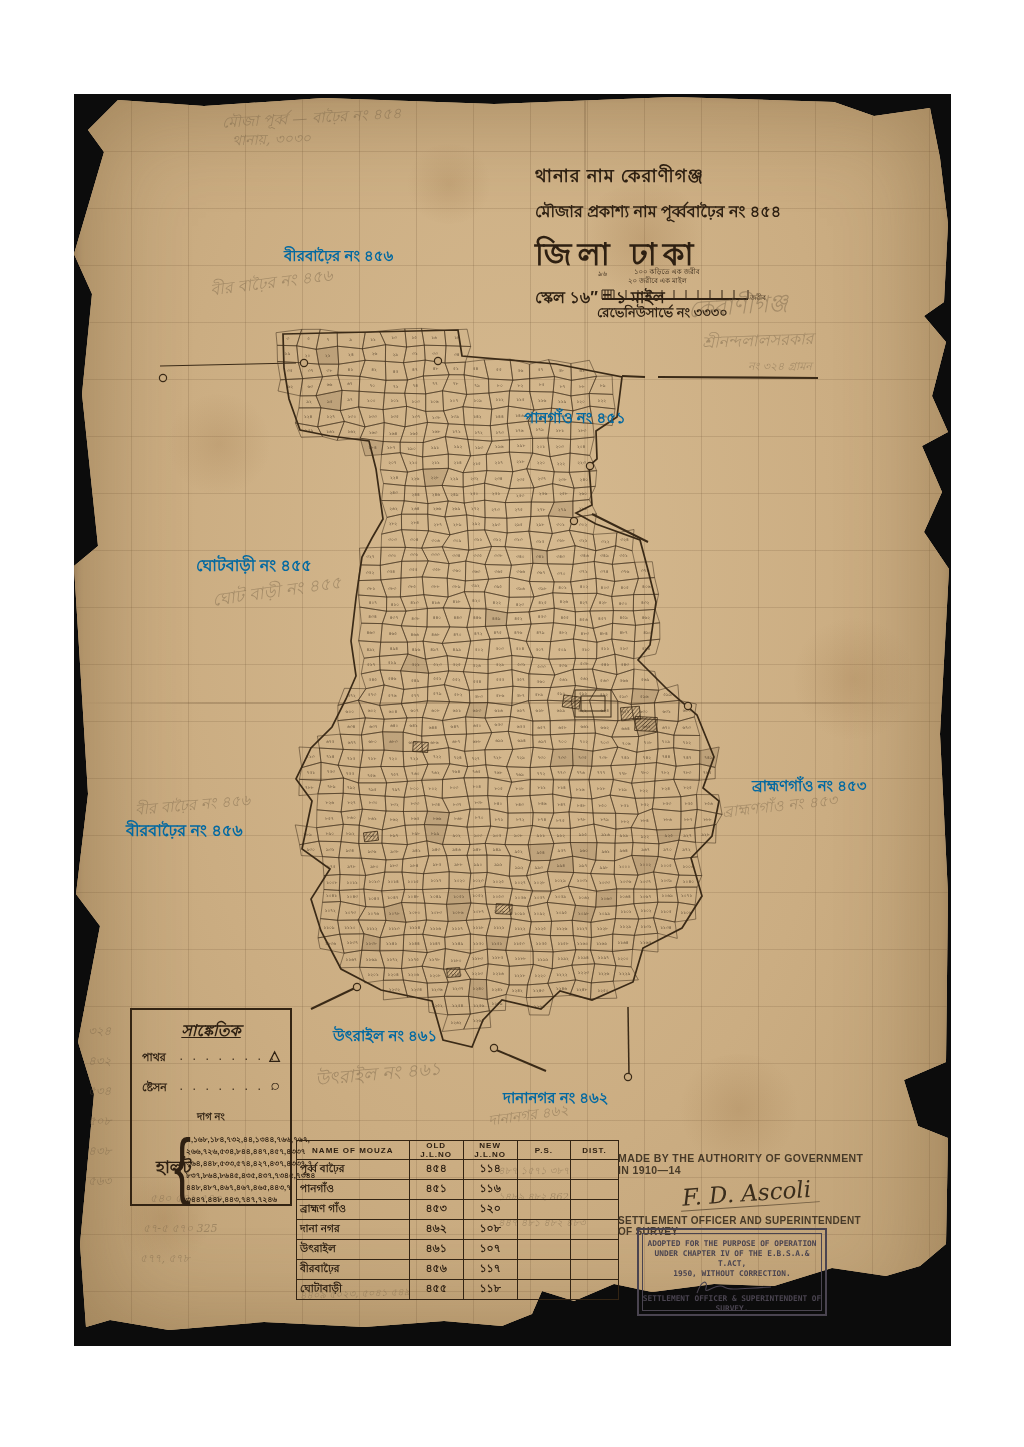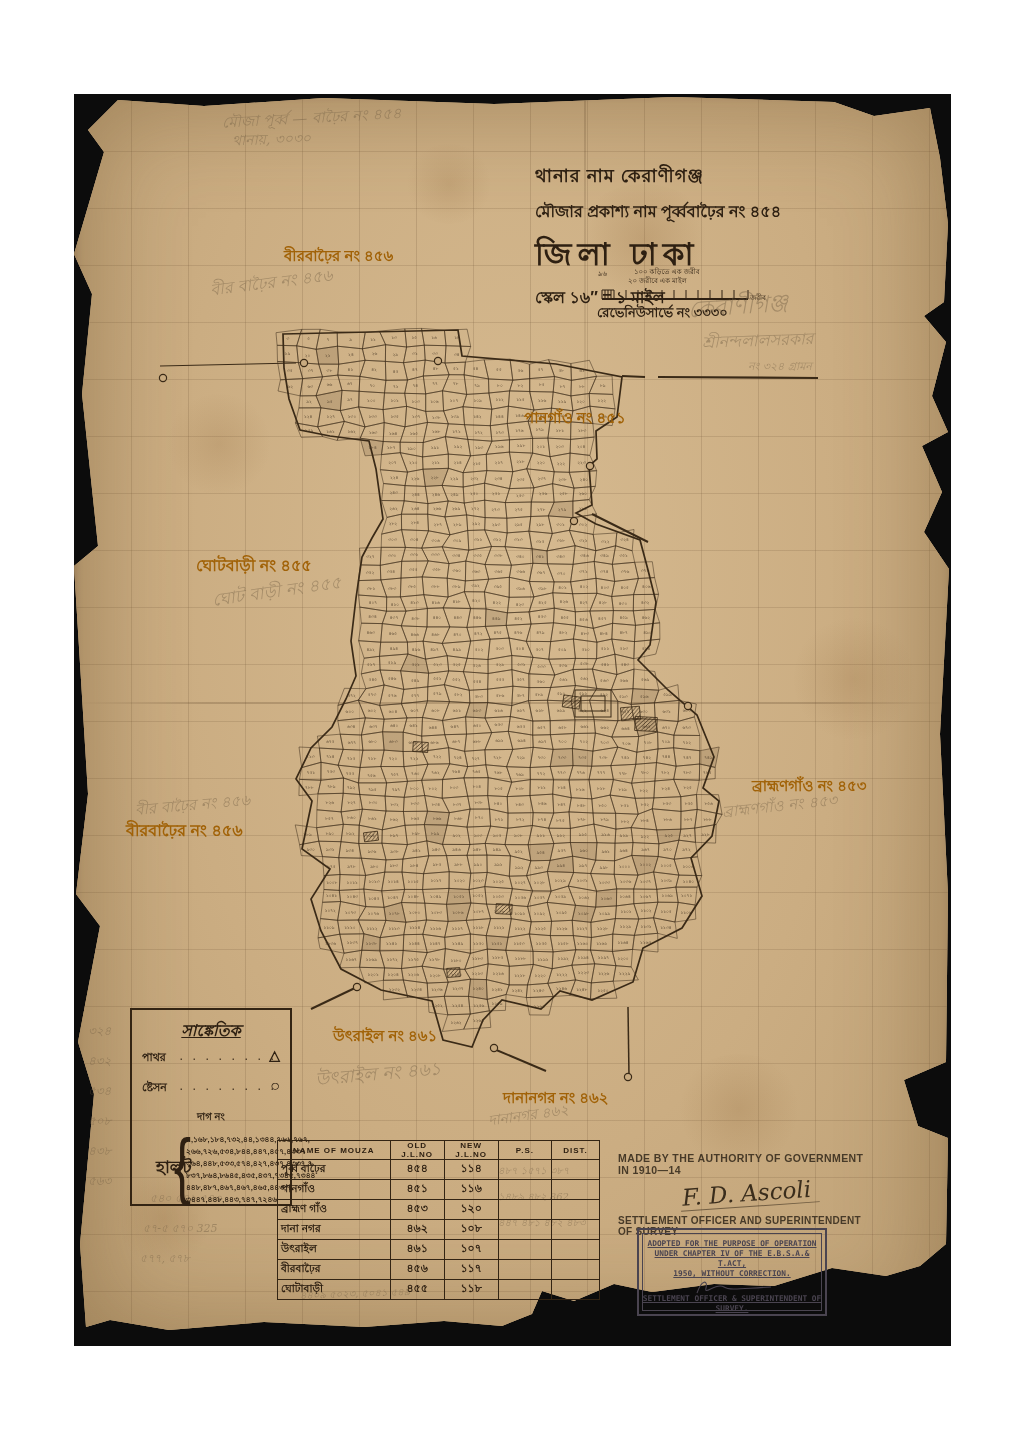--- a/index.html
+++ b/index.html
@@ -29,53 +29,53 @@
   .h-line1{font-size:18px;font-weight:bold;letter-spacing:1px;}
   .h-line2{font-size:16px;font-weight:bold;margin-top:6px;}
   .h-line3{font-size:31px;font-weight:bold;letter-spacing:6px;margin-top:4px;}
   .h-line4{font-size:16px;font-weight:bold;margin-top:3px;}
   .survey-no{position:absolute;left:597px;top:303px;font-size:13px;font-weight:bold;color:#2e2012;}
   .scalebar{position:absolute;left:598px;top:266px;width:175px;height:38px;color:#2e2012;}
   .sb-t1{position:absolute;left:36px;top:0;font-size:7px;white-space:nowrap;}
   .sb-t2{position:absolute;left:30px;top:9px;font-size:7px;white-space:nowrap;}
   .sb-left{position:absolute;left:0;top:2px;font-size:7px;}
   .sb-unit{position:absolute;left:152px;top:26px;font-size:7px;}
-  .neighbor{position:absolute;font-weight:bold;color:#a16207;white-space:nowrap;}
+  .neighbor{position:absolute;font-weight:bold;color:#0369a1;white-space:nowrap;}
   .pencil{position:absolute;color:#6f5c42;opacity:.42;white-space:pre-line;
           font-style:italic;font-family:"DejaVu Serif",serif;}
   .legend{position:absolute;left:130px;top:1008px;width:158px;height:194px;
           border:2px solid #332413;color:#2e2012;background:rgba(0,0,0,0);}
   .legend-title{text-align:center;font-size:16px;font-weight:bold;text-decoration:underline;margin-top:8px;font-style:italic;}
   .leg-row{position:relative;height:26px;margin:4px 8px 0 10px;font-size:11px;font-weight:bold;}
   .leg-dots{position:absolute;left:38px;top:3px;font-size:9px;letter-spacing:4px;opacity:.85;}
   .leg-sym{position:absolute;right:2px;top:-2px;font-size:14px;}
   .leg-dagno{text-align:center;font-size:10px;font-weight:bold;margin-top:4px;}
   .leg-halot{position:relative;margin:2px 4px 0 8px;height:88px;}
   .halot-label{position:absolute;left:16px;top:26px;font-size:17px;font-weight:bold;text-align:right;}
   .halot-brace{position:absolute;left:30px;top:-6px;font-size:74px;font-weight:normal;
                transform:scaleX(.7);line-height:88px;}
   .halot-nums{position:absolute;left:46px;top:6px;width:104px;font-size:7.5px;line-height:12px;
               font-weight:bold;white-space:pre-line;}
-  .mouza-table{position:absolute;left:277px;top:1140px;width:323px;border-collapse:collapse;
+  .mouza-table{position:absolute;left:296px;top:1140px;width:323px;border-collapse:collapse;
                color:#2e2012;}
   .mouza-table th,.mouza-table td{border:1.4px solid #332413;padding:0 3px;height:13px;}
   .mouza-table th{font-size:8px;letter-spacing:1px;font-weight:bold;text-align:center;}
   .mt-name{font-size:10.5px;font-weight:bold;text-align:left;width:118px;}
   .mt-num{font-size:11px;font-weight:bold;text-align:center;width:50px;}
   .mt-ps{width:52px;} .mt-dist{width:44px;}
   .authority{position:absolute;left:618px;top:1152px;width:260px;color:#473a28;}
   .made-by{font-size:10.5px;font-weight:bold;letter-spacing:.4px;}
   .signature{margin:4px 0 2px 62px;font-family:"DejaVu Serif",serif;font-style:italic;
              font-size:23px;transform:rotate(-4deg);color:#3a2d1c;
              border-bottom:1px solid rgba(58,45,28,.6);display:inline-block;padding:0 8px 0 2px;}
   .officer{font-size:10px;font-weight:bold;letter-spacing:.3px;margin-top:6px;}
   .stamp{position:absolute;left:637px;top:1228px;width:186px;height:84px;
          border:2px solid #4a4450;box-shadow:inset 0 0 0 1.5px rgba(74,68,80,0),0 0 0 1px rgba(74,68,80,0);
          outline:1.5px solid #4a4450;outline-offset:-6px;
-         color:#4a4450;text-align:center;font-family:"DejaVu Sans Mono",monospace;text-decoration:underline;}
+         color:#4a4450;text-align:center;font-family:"DejaVu Sans Mono",monospace;}
   .stamp .s-line{font-size:7.8px;font-weight:bold;line-height:10px;}
   .stamp .s-line.first{margin-top:9px;}
   .stamp svg{display:block;margin:-2px auto -3px auto;}
 </style>
 </head>
 <body>
 
 <div class="page">
 
   <div class="backing"></div>

